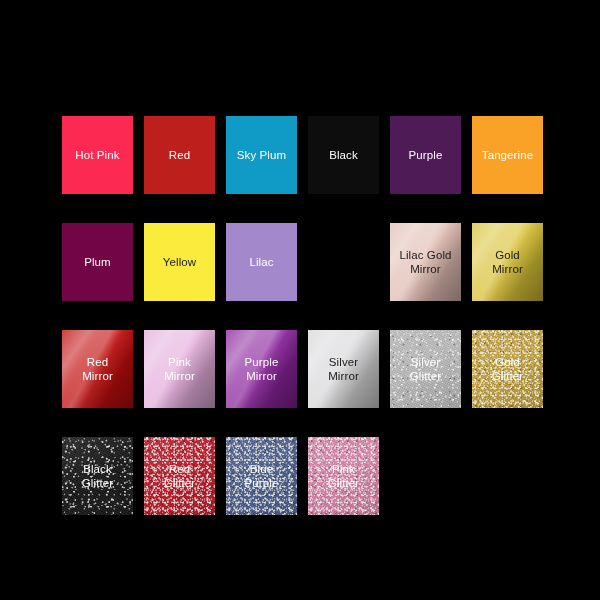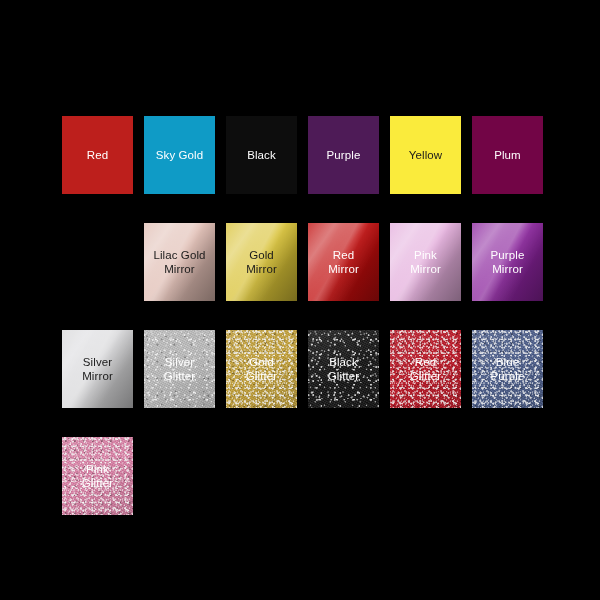--- a/index.html
+++ b/index.html
@@ -119,42 +119,54 @@
       repeating-linear-gradient(27deg, rgba(255,255,255,0.07) 0 1px, rgba(0,0,0,0.07) 1px 2px),
       repeating-linear-gradient(117deg, rgba(255,255,255,0.05) 0 1px, rgba(0,0,0,0.06) 1px 2px);
     opacity: 0.8;
   }
 </style>
 </head>
 <body style="background: rgb(0, 0, 0);">
 
 <div id="swatch-grid">
     <div class="swatch light-text">
+      <div class="swatch-fill" style="background: rgb(252, 42, 82);"></div>
+      <div class="swatch-label">Hot Pink</div>
+    </div>
+    <div class="swatch light-text">
       <div class="swatch-fill" style="background: rgb(189, 31, 28);"></div>
       <div class="swatch-label">Red</div>
     </div>
     <div class="swatch light-text">
       <div class="swatch-fill" style="background: rgb(15, 155, 198);"></div>
-      <div class="swatch-label">Sky Gold</div>
+      <div class="swatch-label">Sky Plum</div>
     </div>
     <div class="swatch light-text">
       <div class="swatch-fill" style="background: rgb(13, 13, 13);"></div>
       <div class="swatch-label">Black</div>
     </div>
     <div class="swatch light-text">
       <div class="swatch-fill" style="background: rgb(78, 27, 87);"></div>
       <div class="swatch-label">Purple</div>
+    </div>
+    <div class="swatch light-text">
+      <div class="swatch-fill" style="background: rgb(249, 162, 39);"></div>
+      <div class="swatch-label">Tangerine</div>
+    </div>
+    <div class="swatch light-text">
+      <div class="swatch-fill" style="background: rgb(114, 5, 70);"></div>
+      <div class="swatch-label">Plum</div>
     </div>
     <div class="swatch dark-text">
       <div class="swatch-fill" style="background: rgb(250, 235, 60);"></div>
       <div class="swatch-label">Yellow</div>
     </div>
     <div class="swatch light-text">
-      <div class="swatch-fill" style="background: rgb(114, 5, 70);"></div>
-      <div class="swatch-label">Plum</div>
+      <div class="swatch-fill" style="background: rgb(163, 137, 204);"></div>
+      <div class="swatch-label">Lilac</div>
     </div>
     <div class="swatch  empty"></div>
     <div class="swatch row-mirror dark-text">
       <div class="swatch-fill" style="background: linear-gradient(125deg, rgb(231, 204, 196) 0%, rgb(237, 217, 211) 22%, rgb(224, 189, 179) 46%, rgb(161, 136, 129) 72%, rgb(123, 104, 98) 100%);"></div>
       <div class="sheen"></div>
       <div class="swatch-label">Lilac Gold
 Mirror</div>
     </div>
     <div class="swatch row-mirror dark-text">
       <div class="swatch-fill" style="background: linear-gradient(125deg, rgb(225, 207, 98) 0%, rgb(233, 220, 138) 22%, rgb(217, 194, 54) 46%, rgb(156, 140, 39) 72%, rgb(119, 107, 30) 100%);"></div>

